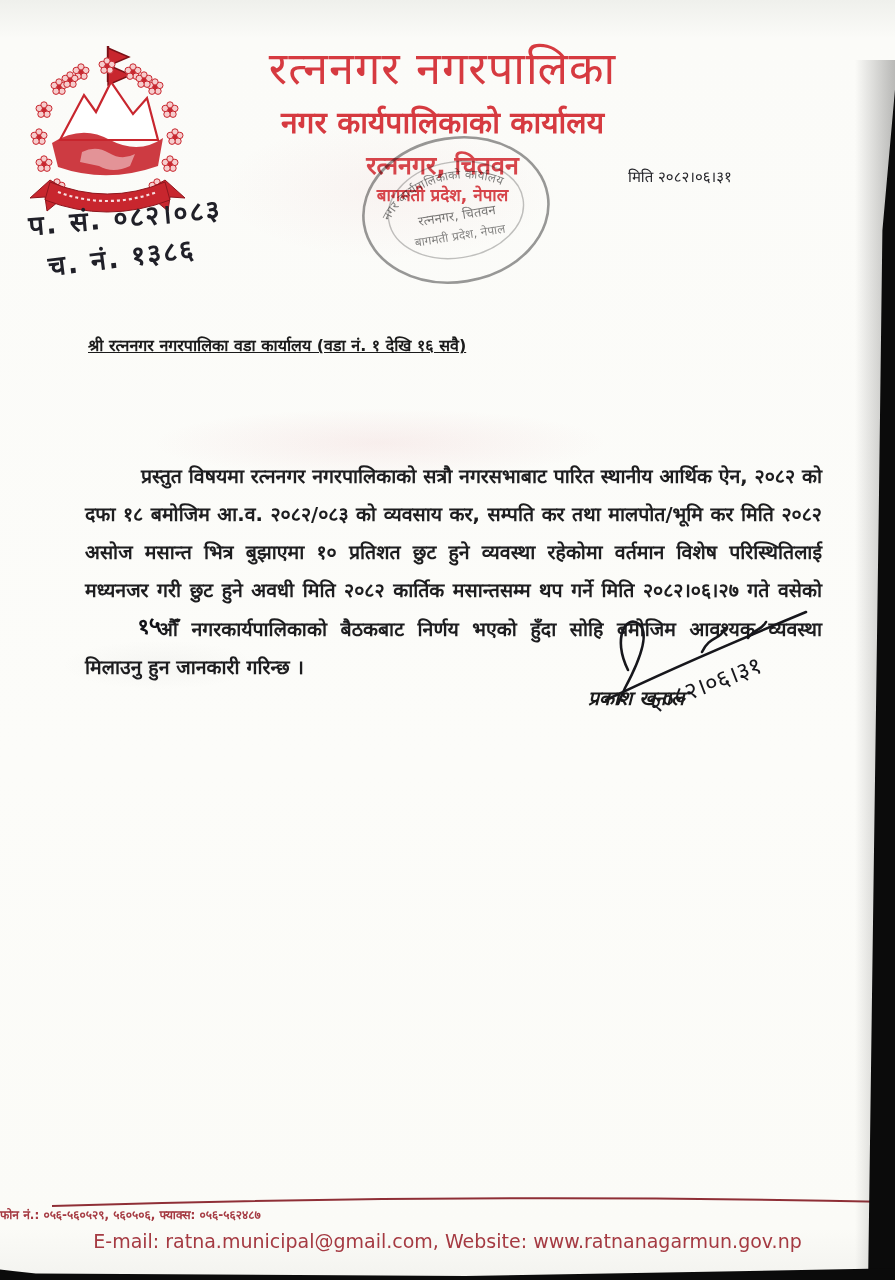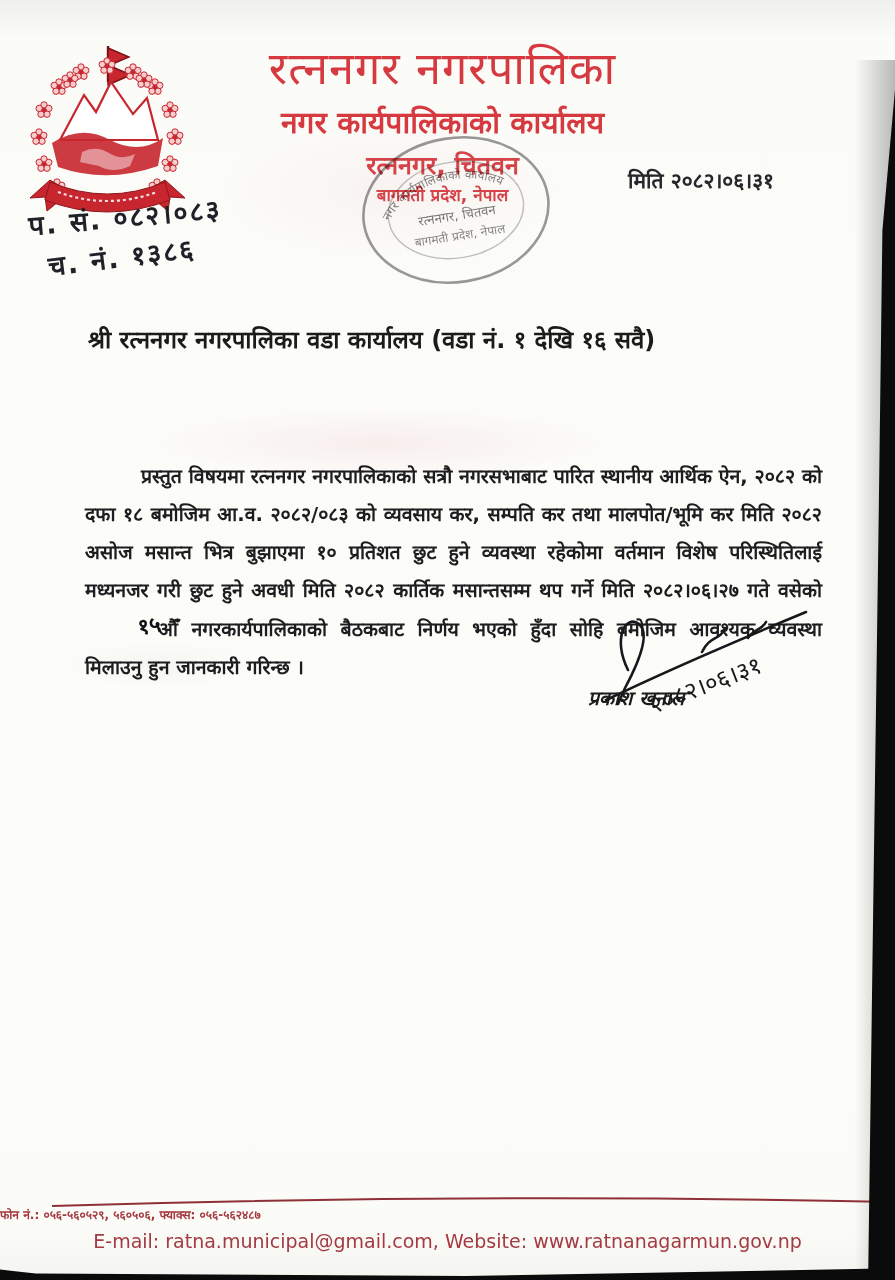--- a/index.html
+++ b/index.html
@@ -7,32 +7,32 @@
     position:relative;width:895px;height:1280px;margin:0 auto;overflow:hidden;
     background:linear-gradient(180deg,#eff0ec 0%,#fbfbf8 3%,#fcfcf9 60%,#fbfbf7 96%,#f3f3ef 100%);
     font-family:"DejaVu Sans","Liberation Sans",sans-serif;color:#1b1b1b;
   }
   .abs{position:absolute;}
   
   .title1{left:180px;top:36px;width:525px;text-align:center;font-size:45px;font-weight:normal;color:#d63a40;letter-spacing:1px;}
   .title2{left:180px;top:101px;width:525px;text-align:center;font-size:30px;font-weight:bold;color:#d63a40;}
   .title3{left:180px;top:147px;width:525px;text-align:center;font-size:25px;font-weight:bold;color:#d6444a;}
   .title4{left:180px;top:183px;width:525px;text-align:center;font-size:17px;font-weight:bold;color:#d6444a;}
-  .letter-date{left:628px;top:166px;width:200px;font-size:21px;font-weight:700;color:#26262b;}
+  .letter-date{left:628px;top:166px;width:200px;font-size:15px;font-weight:400;color:#26262b;}
   
   .emblem{left:20px;top:40px;width:175px;height:180px;}
   
   .stamp{left:356px;top:128px;width:200px;height:165px;transform:rotate(-9deg);mix-blend-mode:multiply;opacity:.9;}
   
   .refs{left:30px;top:198px;transform:rotate(-5deg);color:#202028;font-weight:600;}
   .refs .r1{font-size:27px;letter-spacing:2px;}
   .refs .r2{font-size:27px;letter-spacing:2px;margin-left:16px;margin-top:2px;transform:rotate(-2deg);}
   
   .subject{left:205px;top:254px;width:480px;font-size:19.5px;font-weight:600;}
-  .addr1{left:88px;top:322px;width:640px;font-size:24px;font-weight:600;}
+  .addr1{left:88px;top:334px;width:640px;font-size:16px;font-weight:600;text-decoration:underline;}
   .addr2{left:112px;top:368px;width:600px;font-size:19.5px;font-weight:600;}
   
   .body-para{left:85px;top:458px;width:737px;font-size:19.5px;line-height:38px;
     text-align:justify;text-indent:56px;font-weight:600;color:#1d1d1f;}
   .hand-num{display:inline-block;font-size:22px;font-weight:bold;color:#101016;
     transform:rotate(-10deg) translateY(2px);margin:0 -3px;}
   
   .sig{left:598px;top:608px;width:225px;height:108px;}
   .sig-name{left:588px;top:684px;width:165px;text-align:left;font-size:19.5px;font-weight:600;font-style:italic;}
   .sig-desig{left:568px;top:712px;width:250px;text-align:center;font-size:19.5px;font-weight:600;}

